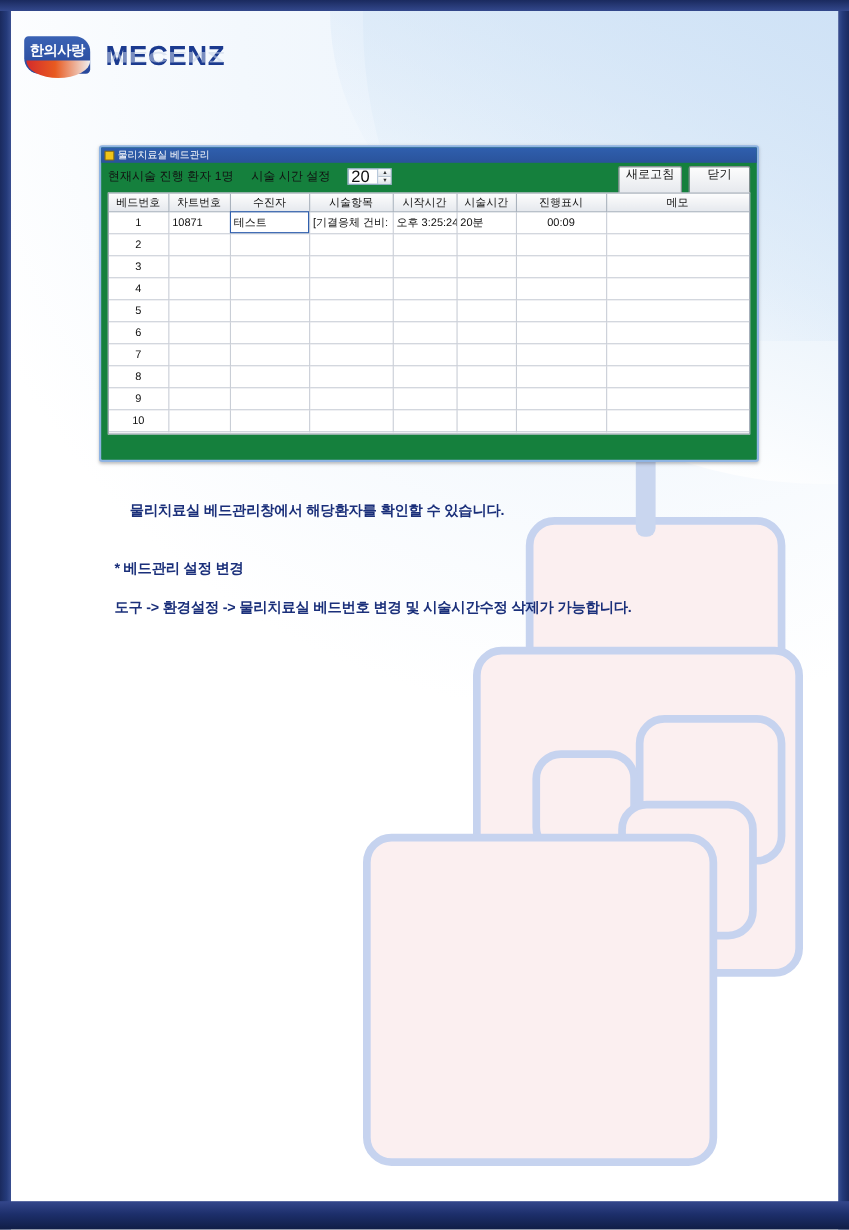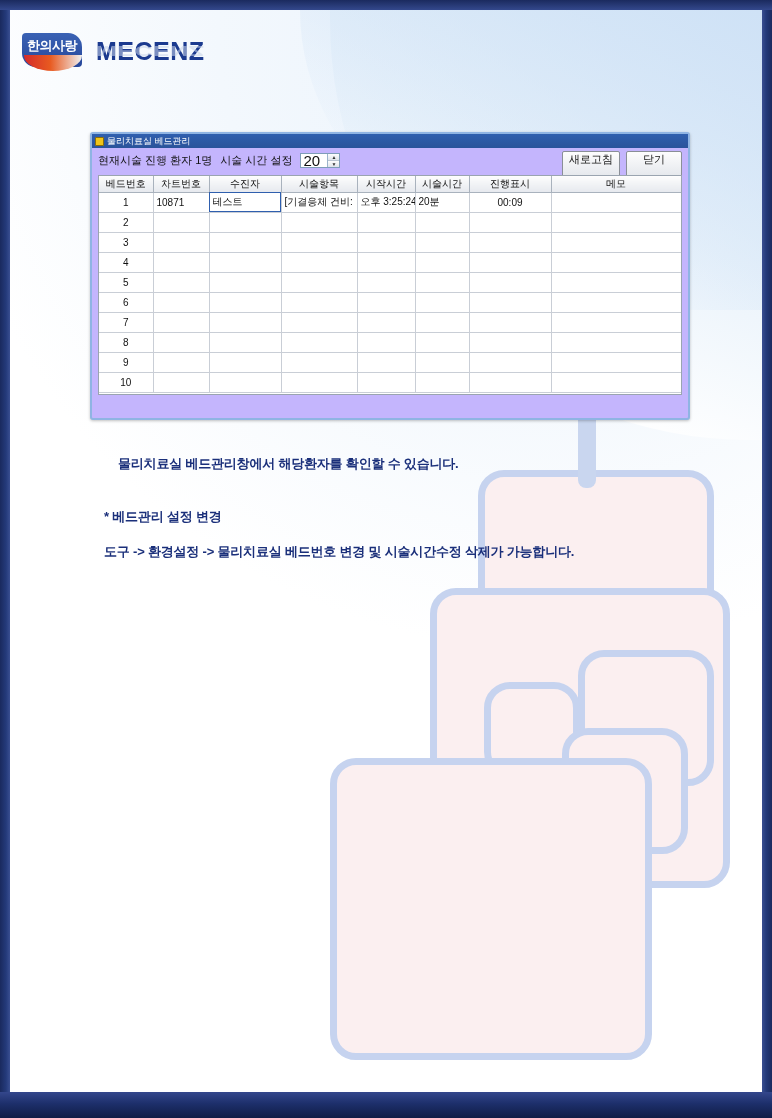--- a/index.html
+++ b/index.html
@@ -103,21 +103,21 @@
     transform: scaleY(-0.55);
     transform-origin: top left;
     opacity:.55;
   }
 
   
   .dialog {
     position:absolute;
     left: 90px; top: 132px;
     width: 600px; height: 288px;
-    background: #c4b5fd;
+    background: #15803d;
     border: 2px solid #8fb4e3;
     border-radius: 3px;
     box-shadow: 0 1px 3px rgba(0,0,0,.25);
   }
   .dlg-titlebar {
     height: 14px;
     background: linear-gradient(180deg,#2f5fae 0%, #2a539b 100%);
     display:flex; align-items:center;
     padding: 0 3px;
   }
@@ -133,21 +133,21 @@
     color: #ffffff;
     font-size: 9px;
     line-height: 10px;
     white-space: nowrap;
   }
   .dlg-toolbar {
     height: 22px;
     display:flex; align-items:center;
     padding: 2px 6px 0 6px;
     font-size: 11px; color:#111;
-    gap: 8px;
+    gap: 16px;
     position:relative;
   }
   .tb-label { white-space:nowrap; }
   .tb-spin {
     display:inline-flex; align-items:stretch;
     border:1px solid #7f9db9; background:#fff; height:15px;
   }
   .tb-spin input {
     border:none; outline:none; width: 26px;
     font-size: 15px; font-family:Liberation Sans, sans-serif;

